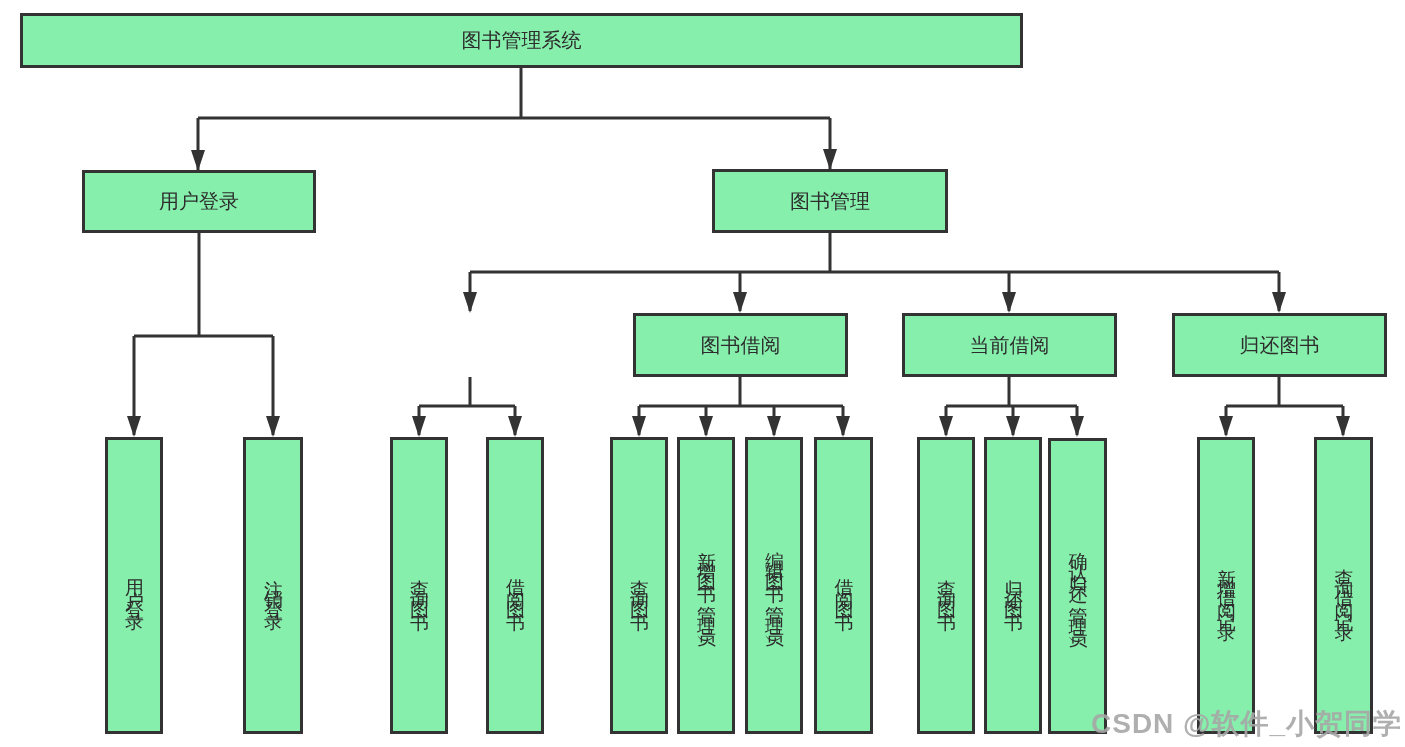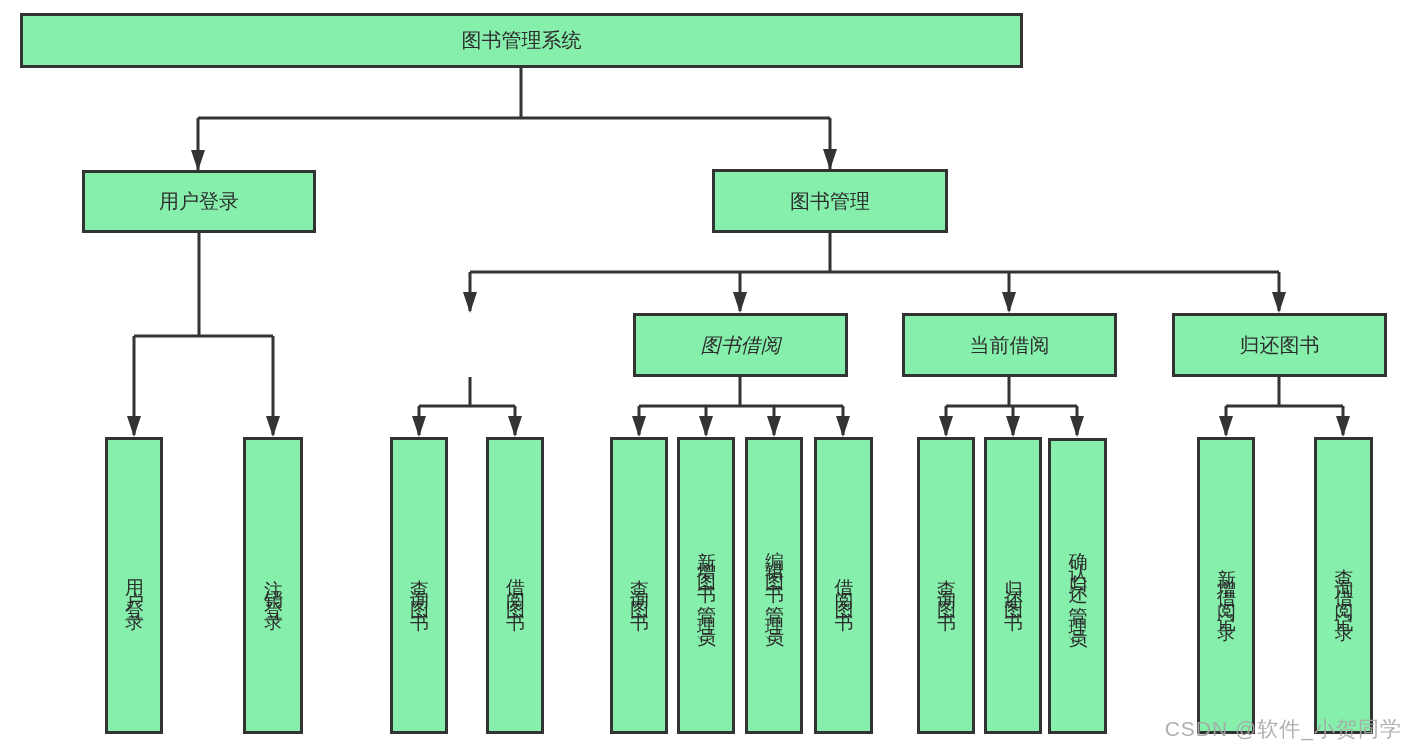--- a/index.html
+++ b/index.html
@@ -12,21 +12,21 @@
     position:absolute;background:#86efac;border:3px solid #333333;box-sizing:border-box;
     display:flex;align-items:center;justify-content:center;
     font-size:20px;color:#2d2d2d;z-index:2;text-align:center;white-space:nowrap;
   }
   .node .vtext{
     writing-mode:vertical-rl;text-orientation:mixed;
     font-size:19px;letter-spacing:11px;line-height:1.1;white-space:nowrap;
   }
   .watermark{
     position:absolute;right:3px;bottom:4px;z-index:3;
-    font-size:21px;letter-spacing:1px;color:rgba(166,166,166,0.9);white-space:nowrap;
+    font-size:28px;letter-spacing:1px;color:rgba(166,166,166,0.9);white-space:nowrap;font-weight:bold;
   }
 </style>
 </head>
 <body>
 
 <div class="canvas">
 
   <svg class="connectors" width="1405" height="747" viewBox="0 0 1405 747">
     <g stroke="#333333" stroke-width="3" fill="none">
 
@@ -65,21 +65,21 @@
       <polygon points="1219,416 1233,416 1226,437"></polygon>
       <polygon points="1336,416 1350,416 1343,437"></polygon>
     </g>
   </svg>
 
   <div class="node" style="left:20px;top:13px;width:1003px;height:55px;">图书管理系统</div>
 
   <div class="node" style="left:82px;top:170px;width:234px;height:63px;">用户登录</div>
   <div class="node" style="left:712px;top:169px;width:236px;height:64px;">图书管理</div>
 
-  <div class="node" style="left:633px;top:313px;width:215px;height:64px;font-style:italic;">图书借阅</div>
+  <div class="node" style="left:633px;top:313px;width:215px;height:64px;">图书借阅</div>
   <div class="node" style="left:902px;top:313px;width:215px;height:64px;">当前借阅</div>
   <div class="node" style="left:1172px;top:313px;width:215px;height:64px;">归还图书</div>
 
   <div class="node" style="left:105px;top:437px;width:58px;height:297px;">
     <span class="vtext">用户登录</span>
   </div>
   <div class="node" style="left:243px;top:437px;width:60px;height:297px;">
     <span class="vtext">注销登录</span>
   </div>
 

